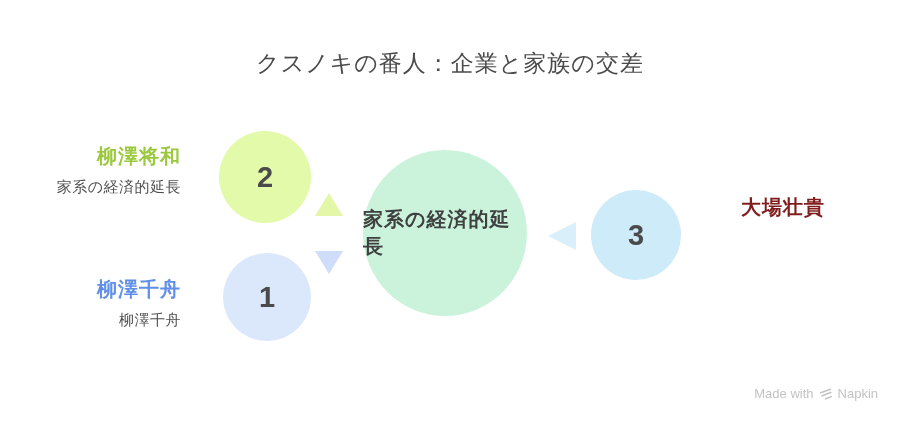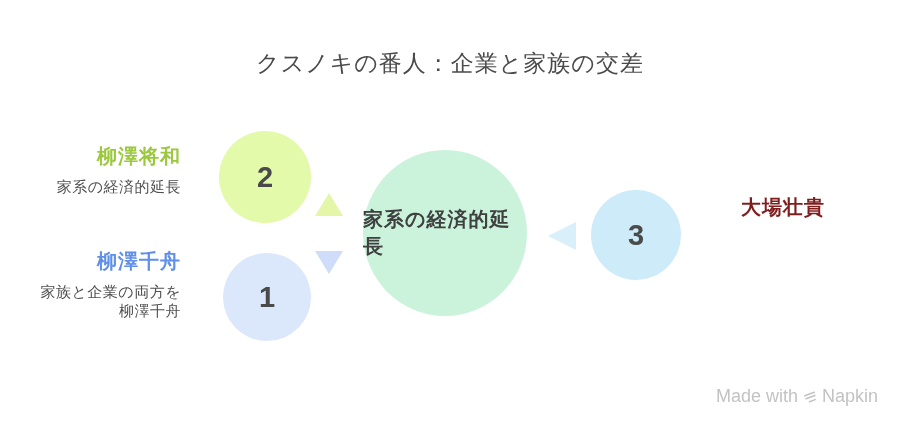--- a/index.html
+++ b/index.html
@@ -35,28 +35,28 @@
     left:548px;top:222px;
     border-top:14px solid transparent;border-bottom:14px solid transparent;
     border-right:28px solid #d9effa;
   }
   .label-block{position:absolute;}
   .name{font-size:20px;font-weight:700;letter-spacing:1px;margin-bottom:7px;padding-left:23px;}
   .desc{font-size:15px;color:#4f4f4f;line-height:1.28;letter-spacing:0.5px;}
   .desc span{display:block;}
   .block-left{left:0;width:181px;text-align:right;}
   .block-n2{top:143px;}
-  .block-n1{top:248px;}
+  .block-n1{top:276px;}
   .block-n3{left:718px;top:194px;width:175px;text-align:left;}
   .name-n2{color:#9bc83d;}
   .name-n1{color:#5f8fe8;}
   .name-n3{color:#7f1d1d;}
   .watermark{
     position:absolute;right:22px;top:386px;display:flex;align-items:center;gap:5px;
-    color:#c3c3c3;font-size:18px;
+    color:#c3c3c3;font-size:13px;
   }
   .napkin-logo{display:inline-flex;align-items:center;}
 </style>
 </head>
 <body>
 
 <div class="canvas">
 
   <div class="title">クスノキの番人：企業と家族の交差</div>
 
@@ -81,21 +81,20 @@
   <div class="label-block block-left block-n2">
     <div class="name name-n2">柳澤将和</div>
     <div class="desc">
       <span>家系の経済的延長</span>
     </div>
   </div>
 
   <div class="label-block block-left block-n1">
     <div class="name name-n1">柳澤千舟</div>
     <div class="desc">
-      <span>家族と企業の両方を</span>
       <span>柳澤千舟</span>
     </div>
   </div>
 
   <div class="label-block block-n3">
     <div class="name name-n3">大場壮貴</div>
   </div>
 
   <div class="watermark">
     <span>Made with</span>

